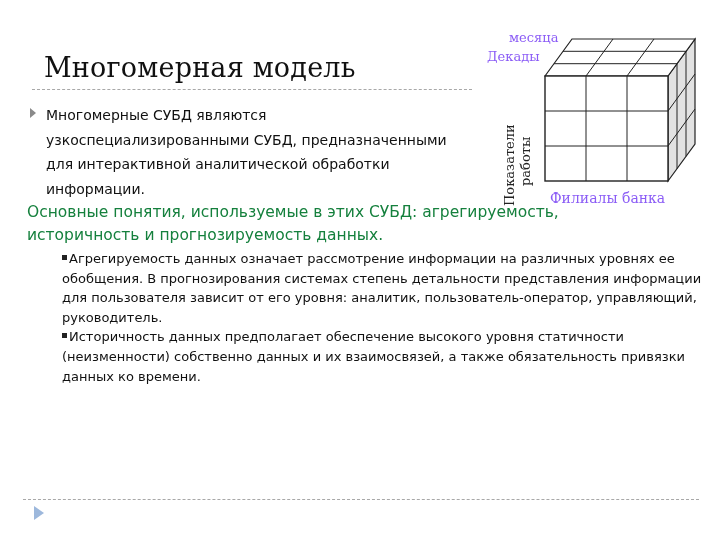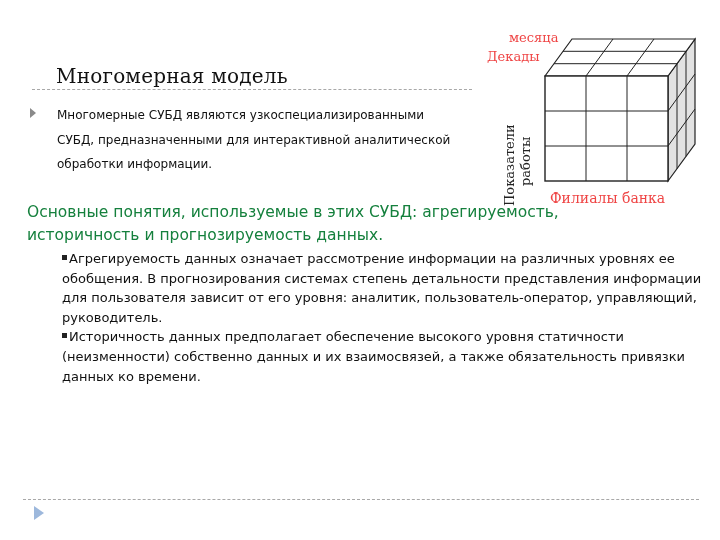--- a/index.html
+++ b/index.html
@@ -13,26 +13,26 @@
       position: relative;
       overflow: hidden;
       font-family: "DejaVu Sans", sans-serif;
       color: #111111;
     }
     .slide-title {
       position: absolute;
       left: 44px;
       top: 52px;
       font-family: "DejaVu Serif", serif;
-      font-size: 20px;
+      font-size: 27px;
       font-weight: normal;
       color: #111;
       letter-spacing: 0.2px;
       white-space: nowrap;
-      margin: 12px;
+      margin: 0;
     }
     .title-rule {
       position: absolute;
       left: 32px;
       top: 89px;
       width: 440px;
       height: 0;
       border-top: 1px dashed #a8a8a8;
     }
     .bottom-rule {
@@ -53,22 +53,22 @@
       position: absolute;
       left: 0;
       top: 5px;
       width: 0;
       height: 0;
       border-top: 5px solid transparent;
       border-bottom: 5px solid transparent;
       border-left: 6px solid #8a8a8a;
     }
     .bullet-l1 .text {
-      margin-left: 27px;
-      font-size: 12px;
+      margin-left: 16px;
+      font-size: 14px;
       line-height: 24.5px;
       color: #111;
     }
     .para-main {
       position: absolute;
       left: 27px;
       top: 201px;
       width: 590px;
       font-size: 15.5px;
       line-height: 23px;
@@ -110,21 +110,21 @@
     }
     .cube-svg {
       position: absolute;
       left: 0;
       top: 0;
     }
     .cube-label {
       position: absolute;
       font-family: "DejaVu Serif", serif;
       font-size: 13px;
-      color: #ef4444;
+      color: #8b5cf6;
       white-space: nowrap;
     }
     .lbl-months { left: 29px; top: 10px; }
     .lbl-decades { left: 7px; top: 29px; }
     .lbl-branches { left: 70px; top: 170px; font-size: 14px; text-align: right; }
     .lbl-vertical {
       position: absolute;
       left: -2px;
       top: 78px;
       width: 70px;

